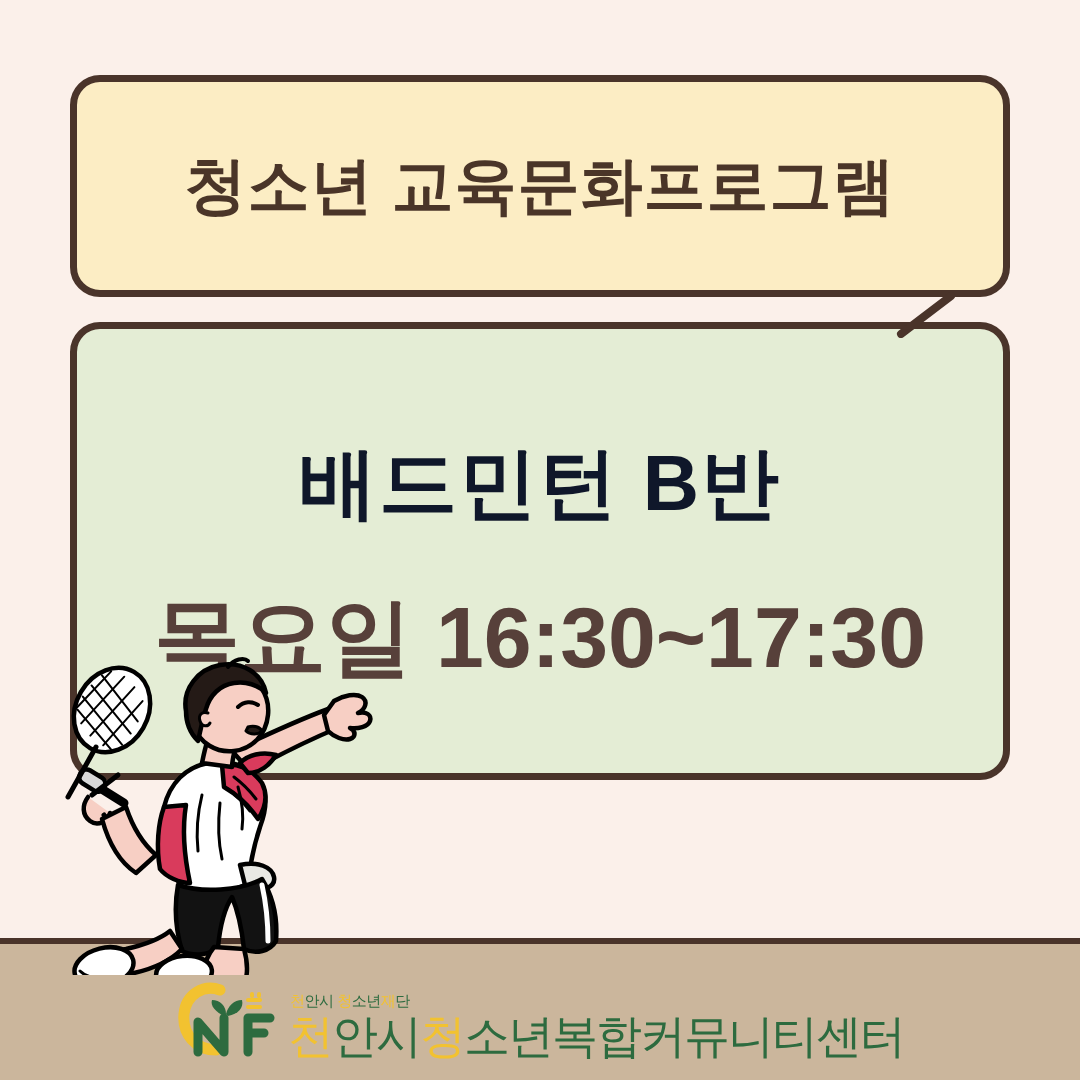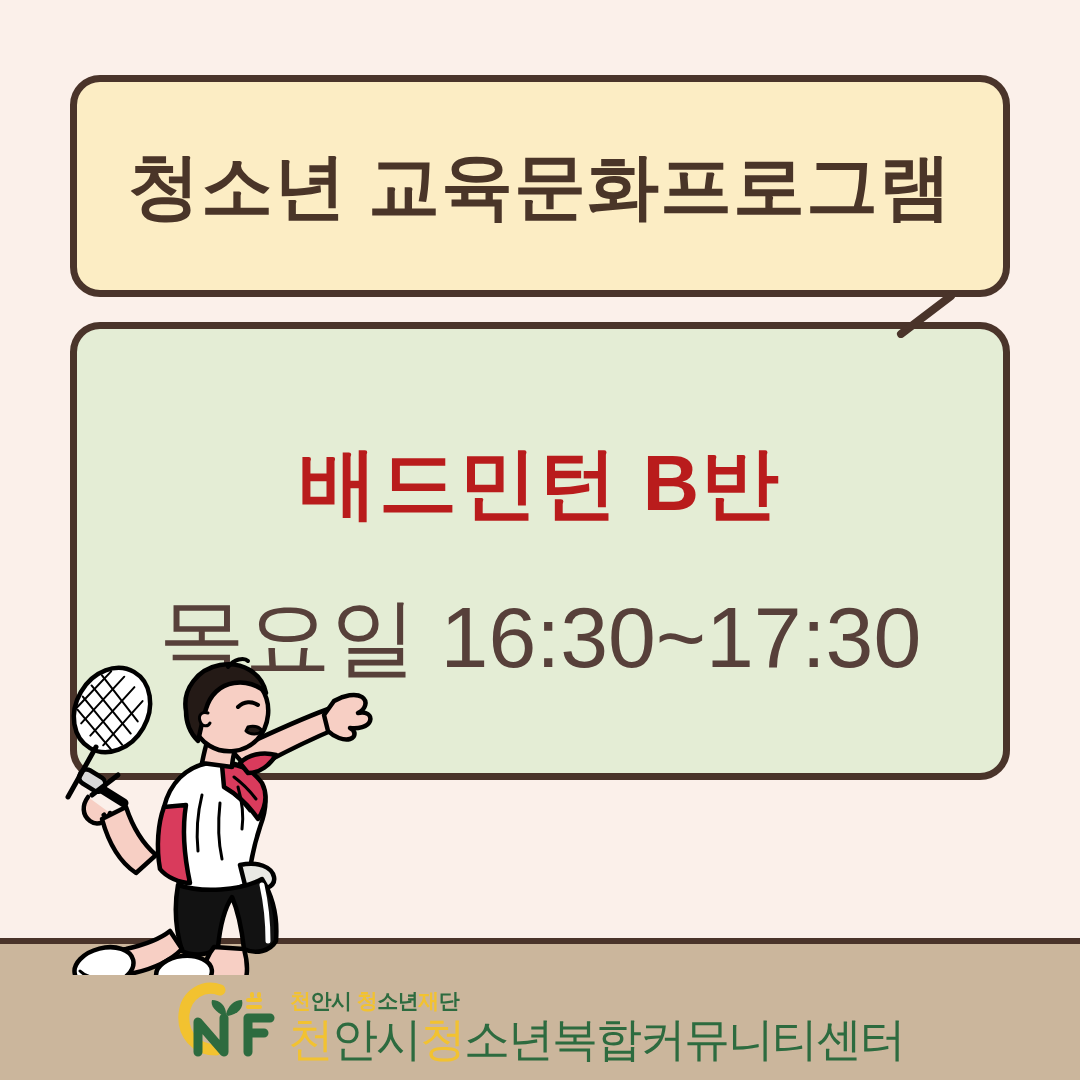--- a/index.html
+++ b/index.html
@@ -46,21 +46,21 @@
     box-sizing: border-box;
     background: #fcedc4;
     border: 7px solid #4a342a;
     border-radius: 30px;
     display: flex;
     align-items: center;
     justify-content: center;
     z-index: 3;
   }
   .title-text {
-    font-size: 72px;
+    font-size: 62px;
     font-weight: 700;
     color: #4a3528;
     letter-spacing: 1px;
     line-height: 1;
     white-space: nowrap;
     text-align: center;
   }
 
   
   .bubble-tail {
@@ -86,30 +86,30 @@
     border-radius: 30px;
     z-index: 2;
     display: flex;
     flex-direction: column;
     align-items: center;
     justify-content: center;
   }
   .course-name {
     font-size: 78px;
     font-weight: 700;
-    color: #b91c1c;
+    color: #0f172a;
     letter-spacing: 2px;
     line-height: 1;
     margin-top: 22px;
     white-space: nowrap;
     text-align: center;
   }
   .schedule {
     font-size: 86px;
-    font-weight: 400;
+    font-weight: 700;
     color: #57403a;
     letter-spacing: 0px;
     line-height: 1;
     margin-top: 72px;
     white-space: nowrap;
   }
 
   
   .player {
     position: absolute;
@@ -138,22 +138,22 @@
     margin-right: 8px;
     flex: none;
   }
   .footer-text {
     display: flex;
     flex-direction: column;
     justify-content: center;
     line-height: 1;
   }
   .foundation-line {
-    font-size: 21px;
-    font-weight: 700;
+    font-size: 15px;
+    font-weight: 400;
     color: #2d6b3f;
     letter-spacing: -0.5px;
     margin-bottom: 5px;
     margin-left: 2px;
     white-space: nowrap;
     margin-top: 12px;
   }
   .foundation-line .hl { color: #f2c230; }
   .center-line {
     font-size: 46px;

